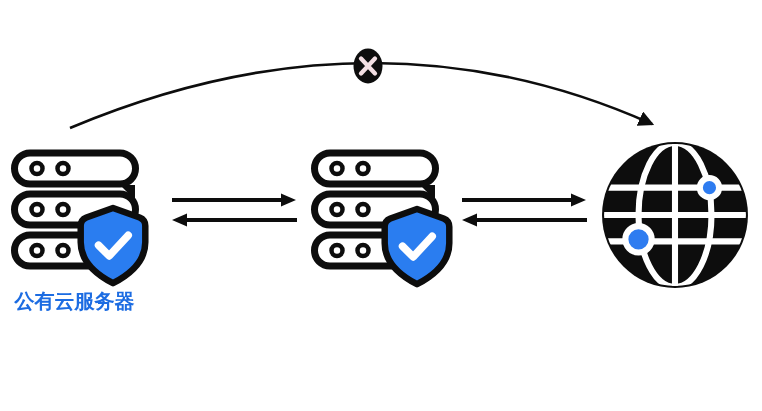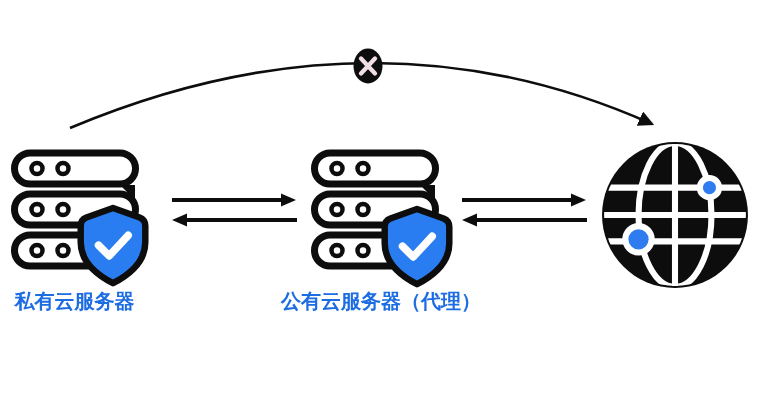--- a/index.html
+++ b/index.html
@@ -61,21 +61,21 @@
       <circle cx="27" cy="60.5" r="5.5" class="dot"></circle>
         <circle cx="53" cy="60.5" r="5.5" class="dot"></circle>
       <circle cx="27" cy="101.5" r="5.5" class="dot"></circle>
         <circle cx="53" cy="101.5" r="5.5" class="dot"></circle>
     </g>
   </svg>
   <svg class="abs" style="left:75px;top:201px" width="76" height="90" viewBox="0 0 100 114">
     <path d="M50,7 L15,19.5 Q7.5,22.5 7.5,30.5 L7.5,52 Q7.5,84 50,106 Q92.5,84 92.5,52 L92.5,30.5 Q92.5,22.5 85,19.5 Z" class="shield-body"></path>
     <path d="M31,56 L45,70 L70,43" class="shield-check"></path>
   </svg>
-  <div class="node-label cn-label" style="left:2px;top:290px;width:145px">私有云服务器</div>
+  <div class="node-label cn-label" style="left:2px;top:290px;width:145px">公有云服务器</div>
 
   <svg class="abs" style="left:168px;top:192px" width="132" height="36" viewBox="0 0 132 36">
     <line x1="4" y1="8" x2="114" y2="8" class="arrow-line"></line>
     <polygon points="113,1.5 113,14.5 128,8" class="ink-fill"></polygon>
     <line x1="18" y1="28" x2="129" y2="28" class="arrow-line"></line>
     <polygon points="19,21.5 19,34.5 4,28" class="ink-fill"></polygon>
   </svg>
 
   <svg class="abs" style="left:310px;top:149px" width="130" height="122" viewBox="0 0 130 122">
     <polygon points="110,36 125,36 125,51" class="ink-fill"></polygon>
@@ -88,21 +88,20 @@
       <circle cx="27" cy="60.5" r="5.5" class="dot"></circle>
         <circle cx="53" cy="60.5" r="5.5" class="dot"></circle>
       <circle cx="27" cy="101.5" r="5.5" class="dot"></circle>
         <circle cx="53" cy="101.5" r="5.5" class="dot"></circle>
     </g>
   </svg>
   <svg class="abs" style="left:379px;top:202px" width="76" height="90" viewBox="0 0 100 114">
     <path d="M50,7 L15,19.5 Q7.5,22.5 7.5,30.5 L7.5,52 Q7.5,84 50,106 Q92.5,84 92.5,52 L92.5,30.5 Q92.5,22.5 85,19.5 Z" class="shield-body"></path>
     <path d="M31,56 L45,70 L70,43" class="shield-check"></path>
   </svg>
-  <div class="node-label cn-label" style="left:278px;top:290px;width:206px">公有云服务器（代理）</div>
 
   <svg class="abs" style="left:458px;top:192px" width="132" height="36" viewBox="0 0 132 36">
     <line x1="4" y1="8" x2="114" y2="8" class="arrow-line"></line>
     <polygon points="113,1.5 113,14.5 128,8" class="ink-fill"></polygon>
     <line x1="18" y1="28" x2="129" y2="28" class="arrow-line"></line>
     <polygon points="19,21.5 19,34.5 4,28" class="ink-fill"></polygon>
   </svg>
 
   <svg class="abs" style="left:599px;top:139px" width="152" height="152" viewBox="0 0 150 150">
     <defs>

